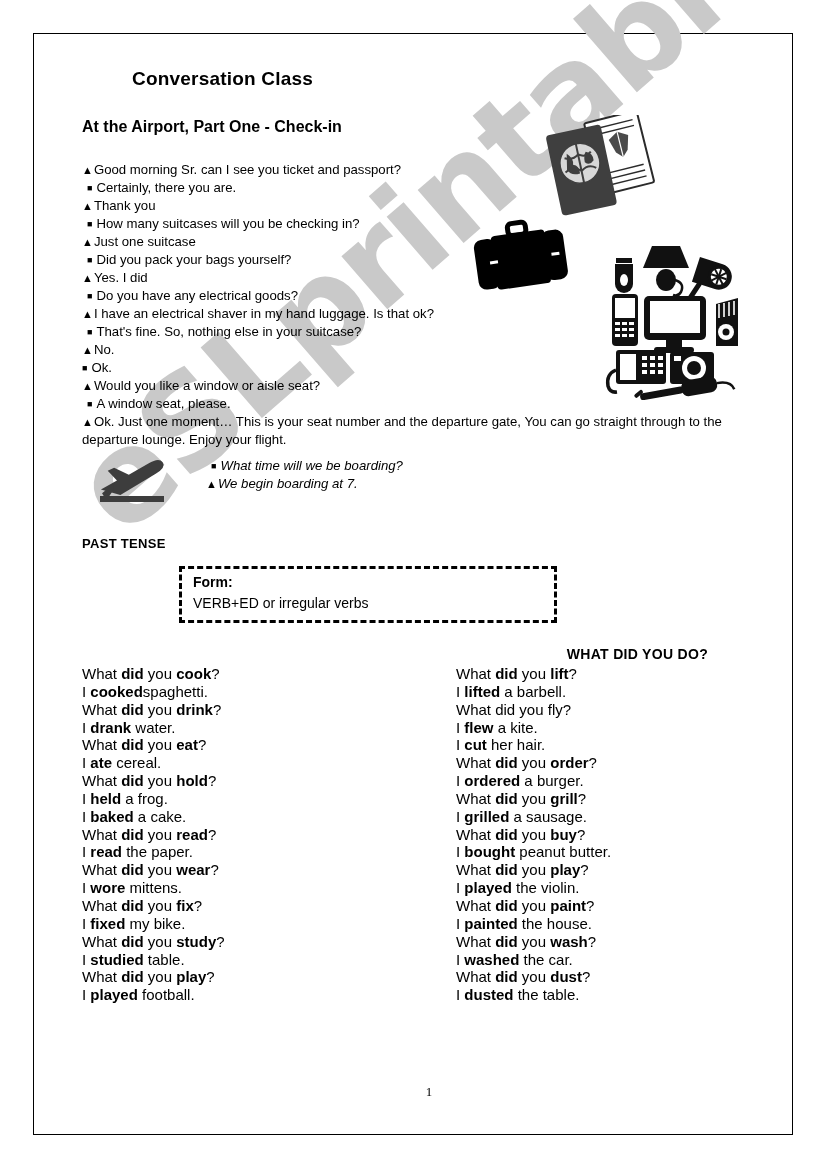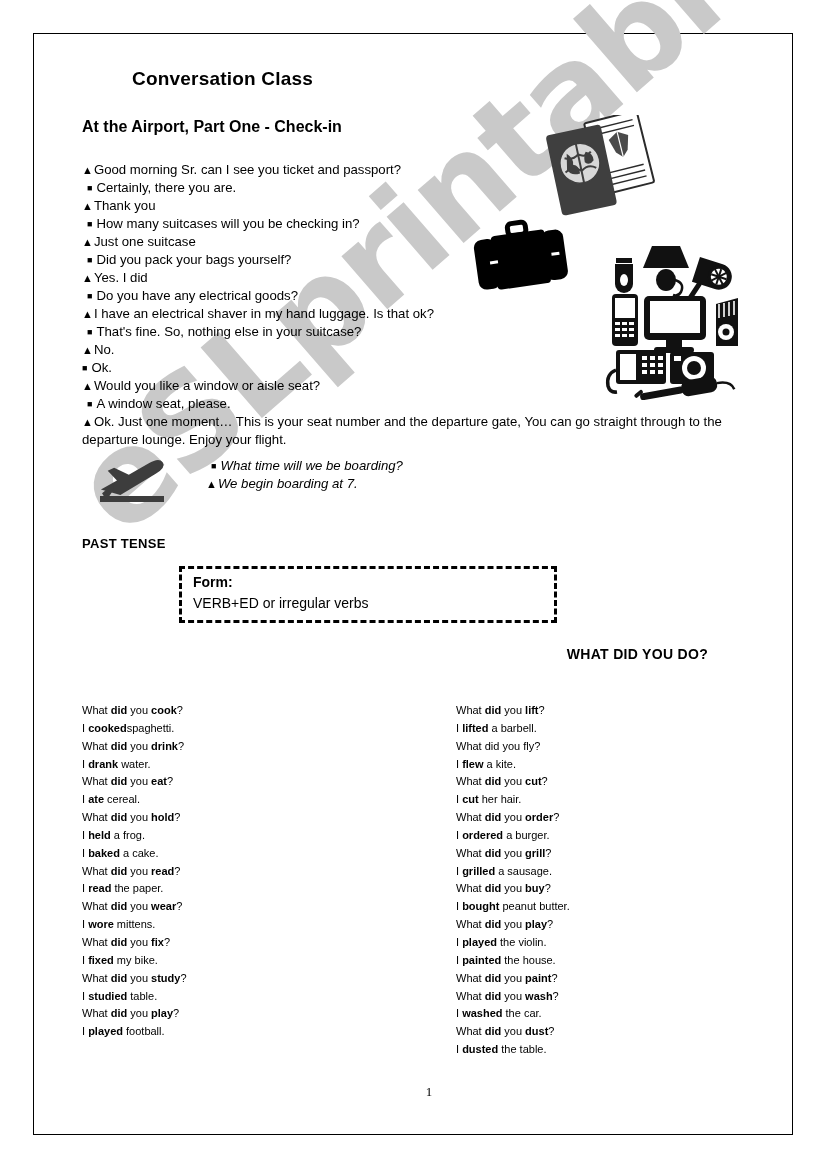--- a/index.html
+++ b/index.html
@@ -72,21 +72,21 @@
   #form-box .form-body{
     position:absolute;left:11px;top:26px;font-size:14px;
   }
   .what-did-heading{
     position:absolute;left:0;top:646px;width:692px;text-align:right;
     font-size:14px;font-weight:bold;letter-spacing:.3px;
   }
 
   
   .verb-col{
-    position:absolute;top:665px;font-size:11px;line-height:17.85px;margin-top:37px;
+    position:absolute;top:665px;font-size:15px;line-height:17.85px;
   }
   #verb-col-left{left:66px;width:360px;}
   #verb-col-right{left:440px;width:360px;}
   .vline{white-space:nowrap;}
   .vline b{font-weight:bold;}
 
   
   .page-number{
     position:absolute;left:0;top:1084px;width:826px;text-align:center;
     font-family:"Liberation Serif","DejaVu Serif",serif;font-size:13px;
@@ -307,32 +307,31 @@
         <div class="vline"><span>What </span><b>did</b><span> you </span><b>study</b><span>?</span></div>
         <div class="vline"><span>I </span><b>studied</b><span> table.</span></div>
         <div class="vline"><span>What </span><b>did</b><span> you </span><b>play</b><span>?</span></div>
         <div class="vline"><span>I </span><b>played</b><span> football.</span></div>
       </div>
     <div class="verb-col" id="verb-col-right">
         <div class="vline"><span>What </span><b>did</b><span> you </span><b>lift</b><span>?</span></div>
         <div class="vline"><span>I </span><b>lifted</b><span> a barbell.</span></div>
         <div class="vline"><span>What did you fly?</span></div>
         <div class="vline"><span>I </span><b>flew</b><span> a kite.</span></div>
-        <div class="vline"><span>What </span><b>did</b><span> you </span><b>cut</b><span>?</span></div>
         <div class="vline"><span>I </span><b>cut</b><span> her hair.</span></div>
         <div class="vline"><span>What </span><b>did</b><span> you </span><b>order</b><span>?</span></div>
         <div class="vline"><span>I </span><b>ordered</b><span> a burger.</span></div>
         <div class="vline"><span>What </span><b>did</b><span> you </span><b>grill</b><span>?</span></div>
         <div class="vline"><span>I </span><b>grilled</b><span> a sausage.</span></div>
         <div class="vline"><span>What </span><b>did</b><span> you </span><b>buy</b><span>?</span></div>
         <div class="vline"><span>I </span><b>bought</b><span> peanut butter.</span></div>
         <div class="vline"><span>What </span><b>did</b><span> you </span><b>play</b><span>?</span></div>
         <div class="vline"><span>I </span><b>played</b><span> the violin.</span></div>
+        <div class="vline"><span>What </span><b>did</b><span> you </span><b>paint</b><span>?</span></div>
         <div class="vline"><span>I </span><b>painted</b><span> the house.</span></div>
-        <div class="vline"><span>What </span><b>did</b><span> you </span><b>paint</b><span>?</span></div>
         <div class="vline"><span>What </span><b>did</b><span> you </span><b>wash</b><span>?</span></div>
         <div class="vline"><span>I </span><b>washed</b><span> the car.</span></div>
         <div class="vline"><span>What </span><b>did</b><span> you </span><b>dust</b><span>?</span></div>
         <div class="vline"><span>I </span><b>dusted</b><span> the table.</span></div>
       </div>
 
     <div class="page-number">1</div>
 
   </div>
 </div>

